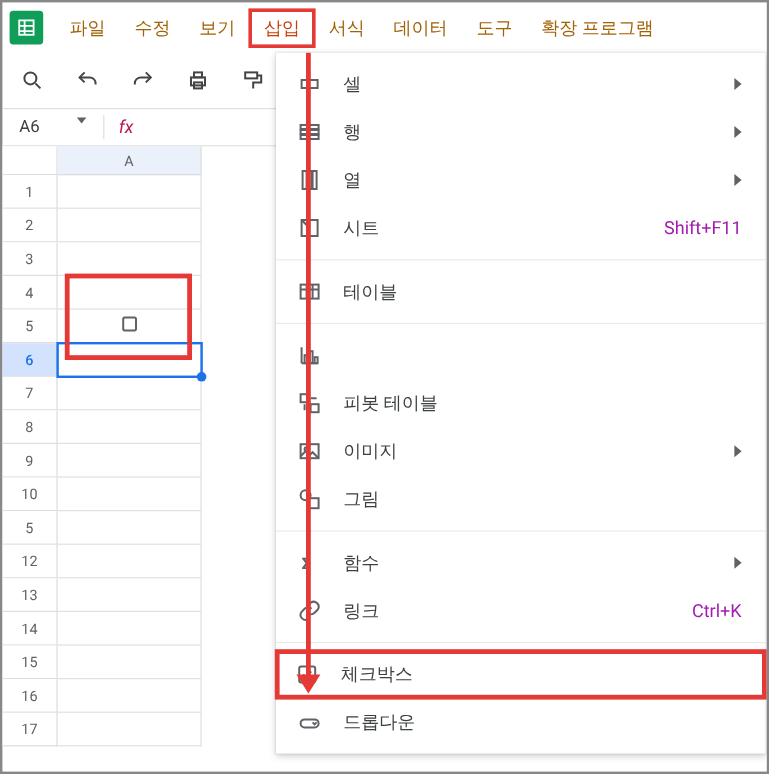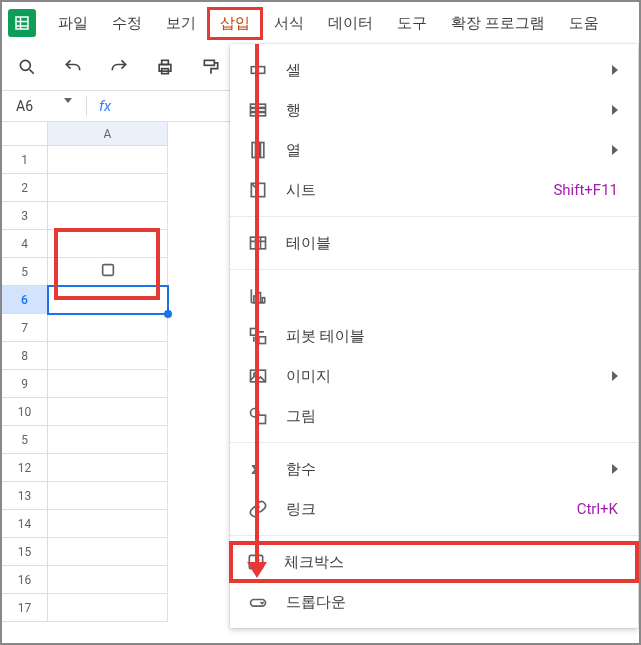--- a/index.html
+++ b/index.html
@@ -27,21 +27,21 @@
     width: 28px; height: 28px;
     background: #0f9d58;
     border-radius: 3px;
     display:flex;align-items:center;justify-content:center;
     margin-right: 8px;
   }
   .app-logo svg { width: 18px; height: 18px; }
   .menu-item {
     padding: 6px 12px;
     cursor: pointer;
-    color:#404040;
+    color:#a16207;
     font-size: 15px;
   }
   .menu-item.active {
     outline: 3px solid #e53935;
     outline-offset: -2px;
     color:#c2410c;
   }
   
   .toolbar {
     display:flex;
@@ -69,21 +69,21 @@
     gap:6px;
   }
   .namebox {
     width:72px;
     display:flex;justify-content:space-between;
     padding:0 8px;
     font-size:14px;
     color:#3c4043;
   }
   .chevd { width:0;height:0;border-left:4px solid transparent;border-right:4px solid transparent;border-top:5px solid #5f6368;}
-  .fx-label { font-style:italic;color:#3b82f6;font-size:15px; padding:0 6px;}
+  .fx-label { font-style:italic;color:#be185d;font-size:15px; padding:0 6px;}
   
   .sheet {
     position:relative;
     width:230px;
     height:540px;
     border-right:0;
   }
   .colhead-row { display:flex; height:24px;}
   .rowhead-corner { width:46px; border-right:1px solid #ddd; border-bottom:1px solid #ddd; background:#fff;}
   .colhead {
@@ -203,21 +203,20 @@
   </div>
   <div id="menuitems" style="display: flex;">
       <div class="menu-item">파일</div>
       <div class="menu-item">수정</div>
       <div class="menu-item">보기</div>
       <div class="menu-item active">삽입</div>
       <div class="menu-item">서식</div>
       <div class="menu-item">데이터</div>
       <div class="menu-item">도구</div>
       <div class="menu-item">확장 프로그램</div>
-      <div class="menu-item">도움</div>
     </div>
 </div>
 
 <div class="toolbar">
   <div class="tool-btn">
       <svg viewBox="0 0 24 24" fill="none" stroke="#444" stroke-width="2">
         <circle cx="10" cy="10" r="6"></circle>
         <line x1="15" y1="15" x2="20" y2="20"></line>
       </svg>
     </div>

